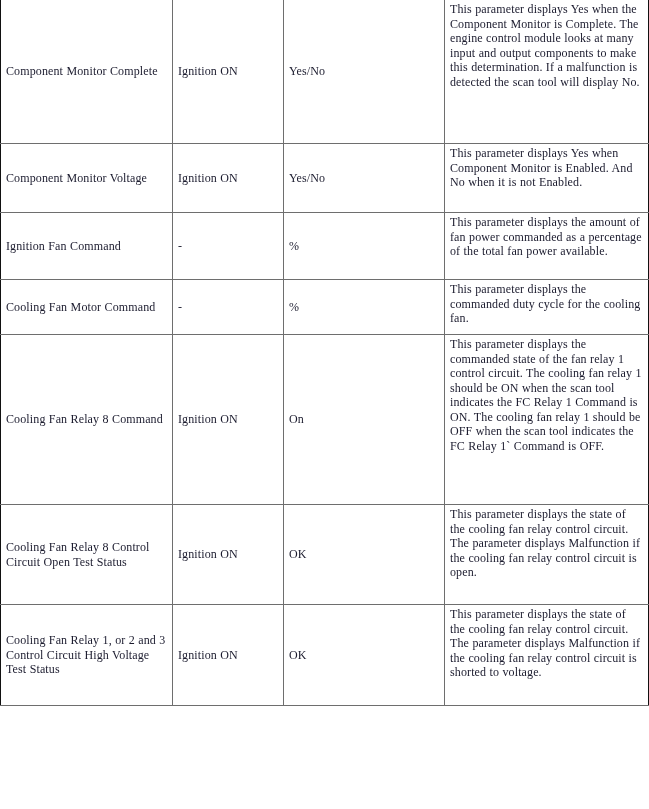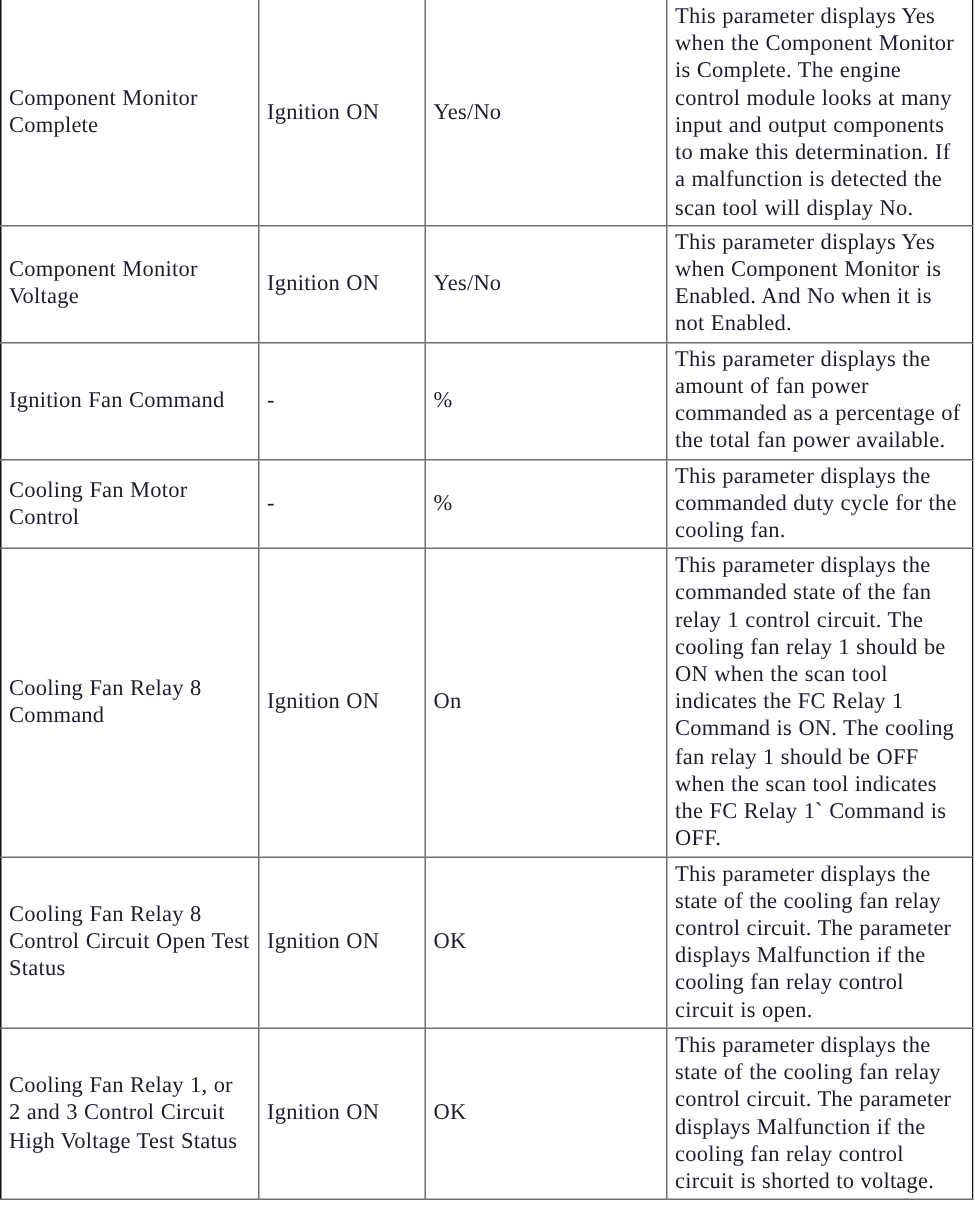--- a/index.html
+++ b/index.html
@@ -37,21 +37,21 @@
   table.param-table col.c-param { width: 172px; }
   table.param-table col.c-cond  { width: 111px; }
   table.param-table col.c-val   { width: 161px; }
   table.param-table col.c-desc  { width: 204px; }
 
   table.param-table td {
     border: 1px solid #6e6e6e;
     border-top-color: #2a2a2a;
     border-bottom-color: #6e6e6e;
     padding: 0 5px;
-    font-size: 15px;
+    font-size: 12px;
     line-height: 1.215;
     vertical-align: middle;
     letter-spacing: 0.01em;
     word-spacing: 0.02em;
   }
 
   table.param-table td.cell-param,
   table.param-table td.cell-cond,
   table.param-table td.cell-val {
     vertical-align: middle;
@@ -94,21 +94,21 @@
       </tr>
 
       <tr style="height:67px">
         <td class="cell-param">Ignition Fan Command</td>
         <td class="cell-cond">-</td>
         <td class="cell-val">%</td>
         <td class="cell-desc">This parameter displays the amount of fan power commanded as a percentage of the total fan power available.</td>
       </tr>
 
       <tr style="height:55px">
-        <td class="cell-param">Cooling Fan Motor Control</td>
+        <td class="cell-param">Cooling Fan Motor Command</td>
         <td class="cell-cond">-</td>
         <td class="cell-val">%</td>
         <td class="cell-desc">This parameter displays the commanded duty cycle for the cooling fan.</td>
       </tr>
 
       <tr style="height:170px">
         <td class="cell-param">Cooling Fan Relay 8 Command</td>
         <td class="cell-cond">Ignition ON</td>
         <td class="cell-val">On</td>
         <td class="cell-desc">This parameter displays the commanded state of the fan relay 1 control circuit. The cooling fan relay 1 should be ON when the scan tool indicates the FC Relay 1 Command is ON. The cooling fan relay 1 should be OFF when the scan tool indicates the FC Relay 1` Command is OFF.</td>

